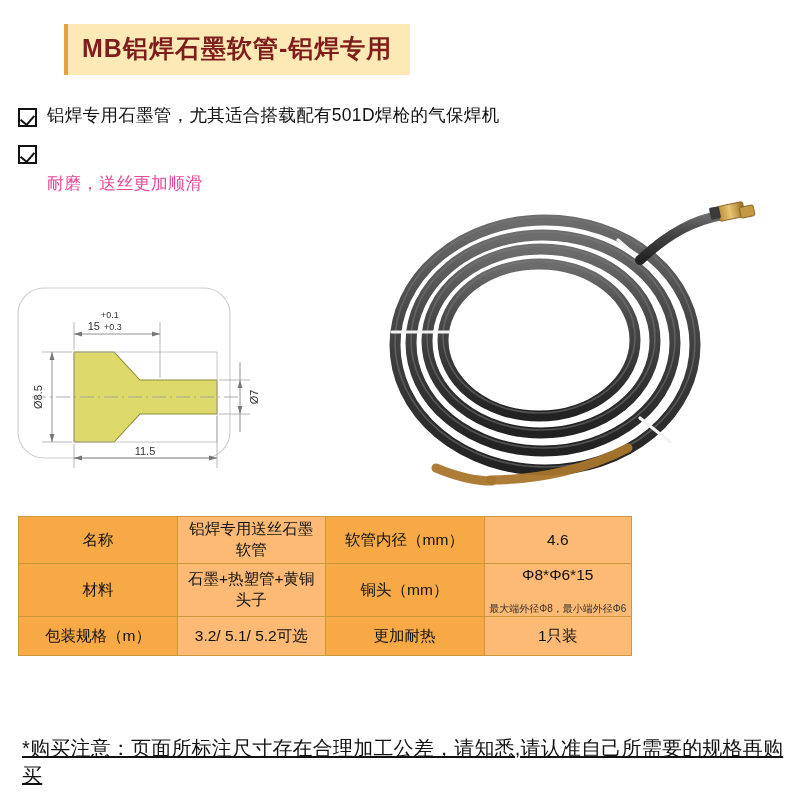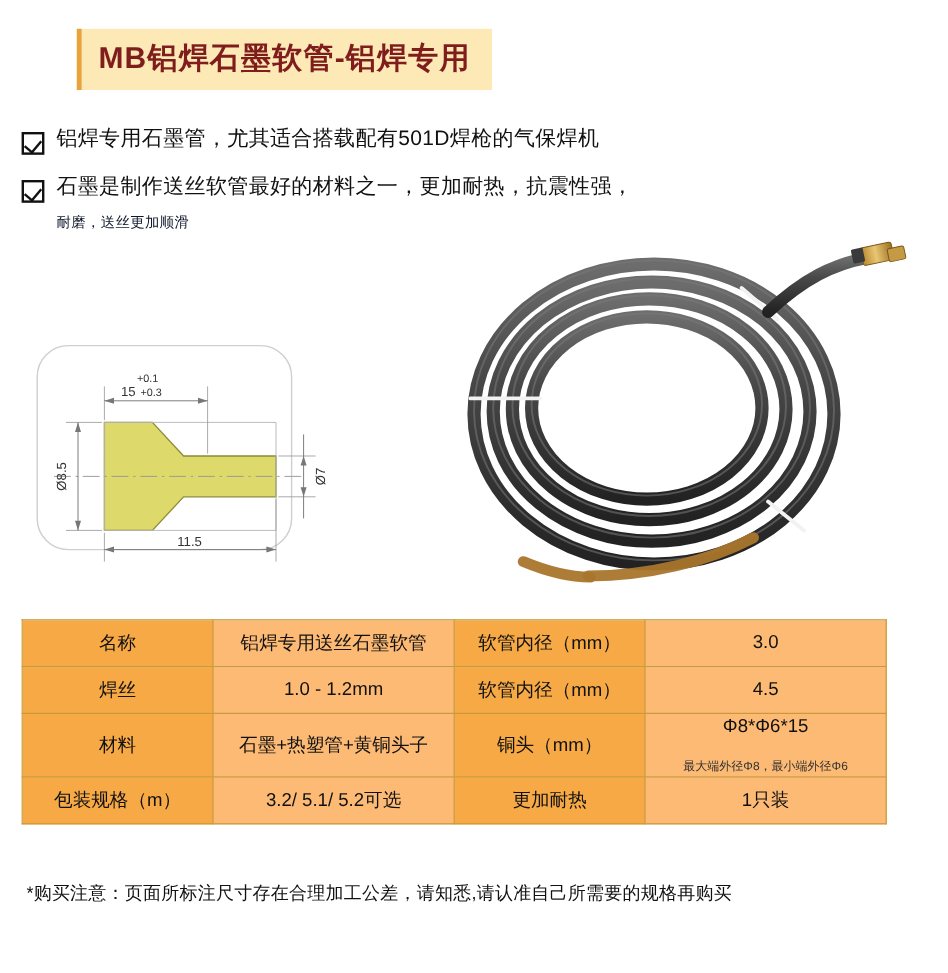--- a/index.html
+++ b/index.html
@@ -39,21 +39,21 @@
 
   
   .bullets {
     position: absolute;
     left: 18px;
     top: 102px;
     width: 740px;
   }
   .bullet-row {
     display: flex;
-    align-items: flex-end;
+    align-items: center;
     margin-bottom: 13px;
   }
   .check {
     flex: 0 0 auto;
     width: 19px;
     height: 19px;
     border: 2px solid #111;
     margin-right: 10px;
     margin-top: 3px;
     position: relative;
@@ -70,51 +70,51 @@
     border-bottom: 2.4px solid #111;
     transform: rotate(40deg);
   }
   .bullet-text {
     font-size: 17.5px;
     line-height: 1.55;
     color: #111;
     letter-spacing: 0.3px;
   }
   .bullet-cont {
-    font-size: 12px;
+    font-size: 17px;
     line-height: 1.55;
-    color: #0f172a;
+    color: #ec4899;
     margin: -6px 0 0 29px;
     letter-spacing: 0.3px;
   }
 
   
   .drawing {
     position: absolute;
-    left: 25px;
+    left: 12px;
     top: 262px;
     width: 330px;
     height: 215px;
   }
 
   
   .photo {
     position: absolute;
     left: 340px;
     top: 180px;
     width: 430px;
     height: 310px;
   }
 
   
   .spec-wrap {
     position: absolute;
     left: 18px;
     top: 516px;
-    width: 721px;
+    width: 614px;
   }
   table.spec {
     border-collapse: collapse;
     width: 100%;
     table-layout: fixed;
   }
   table.spec td {
     border: 1px solid #c9993a;
     height: 34px;
     text-align: center;
@@ -141,44 +141,44 @@
   .main-val {
     display: block;
     line-height: 1.15;
   }
 
   
   .footnote {
     position: absolute;
     left: 22px;
     top: 735px;
-    font-size: 15px;
+    font-size: 20px;
     color: #111;
     letter-spacing: 0.2px;
+    text-decoration: underline;
   }
 
   
   .dim-text { font-size: 11px; fill: #333; font-family: "Liberation Sans", sans-serif; }
   .dim-text-sm { font-size: 9px; fill: #333; font-family: "Liberation Sans", sans-serif; }
 </style>
 </head>
 <body>
 
 <div class="page">
 
   <div class="title-box">MB铝焊石墨软管-铝焊专用</div>
 
   <div class="bullets">
     <div class="bullet-row">
       <span class="check"></span>
       <span class="bullet-text">铝焊专用石墨管，尤其适合搭载配有501D焊枪的气保焊机</span>
     </div>
     <div class="bullet-row">
       <span class="check"></span>
-      <span class="bullet-text">石墨是制作送丝软管最好的材料之一，更加耐热，抗震性强，</span>
     </div>
     <div class="bullet-cont">耐磨，送丝更加顺滑</div>
   </div>
 
   <div class="drawing">
     <svg width="330" height="215" viewBox="0 0 330 215">
 
       <rect x="6" y="26" width="212" height="170" rx="26" ry="26" fill="none" stroke="#cfcfcf" stroke-width="1.2"></rect>
 
       <g>
@@ -275,27 +275,21 @@
     </svg>
   </div>
 
   <div class="spec-wrap">
     <table class="spec">
       <tbody>
         <tr>
           <td class="label">名称</td>
           <td class="value">铝焊专用送丝石墨软管</td>
           <td class="label">软管内径（mm）</td>
-          <td class="value">3.0</td>
-        </tr>
-        <tr>
-          <td class="label">焊丝</td>
-          <td class="value">1.0 - 1.2mm</td>
-          <td class="label">软管内径（mm）</td>
-          <td class="value">4.5</td>
+          <td class="value">4.6</td>
         </tr>
         <tr>
           <td class="label">材料</td>
           <td class="value">石墨+热塑管+黄铜头子</td>
           <td class="label">铜头（mm）</td>
           <td class="value">
             <span class="main-val">Φ8*Φ6*15</span>
             <span class="sub-note">最大端外径Φ8，最小端外径Φ6</span>
           </td>
         </tr>

